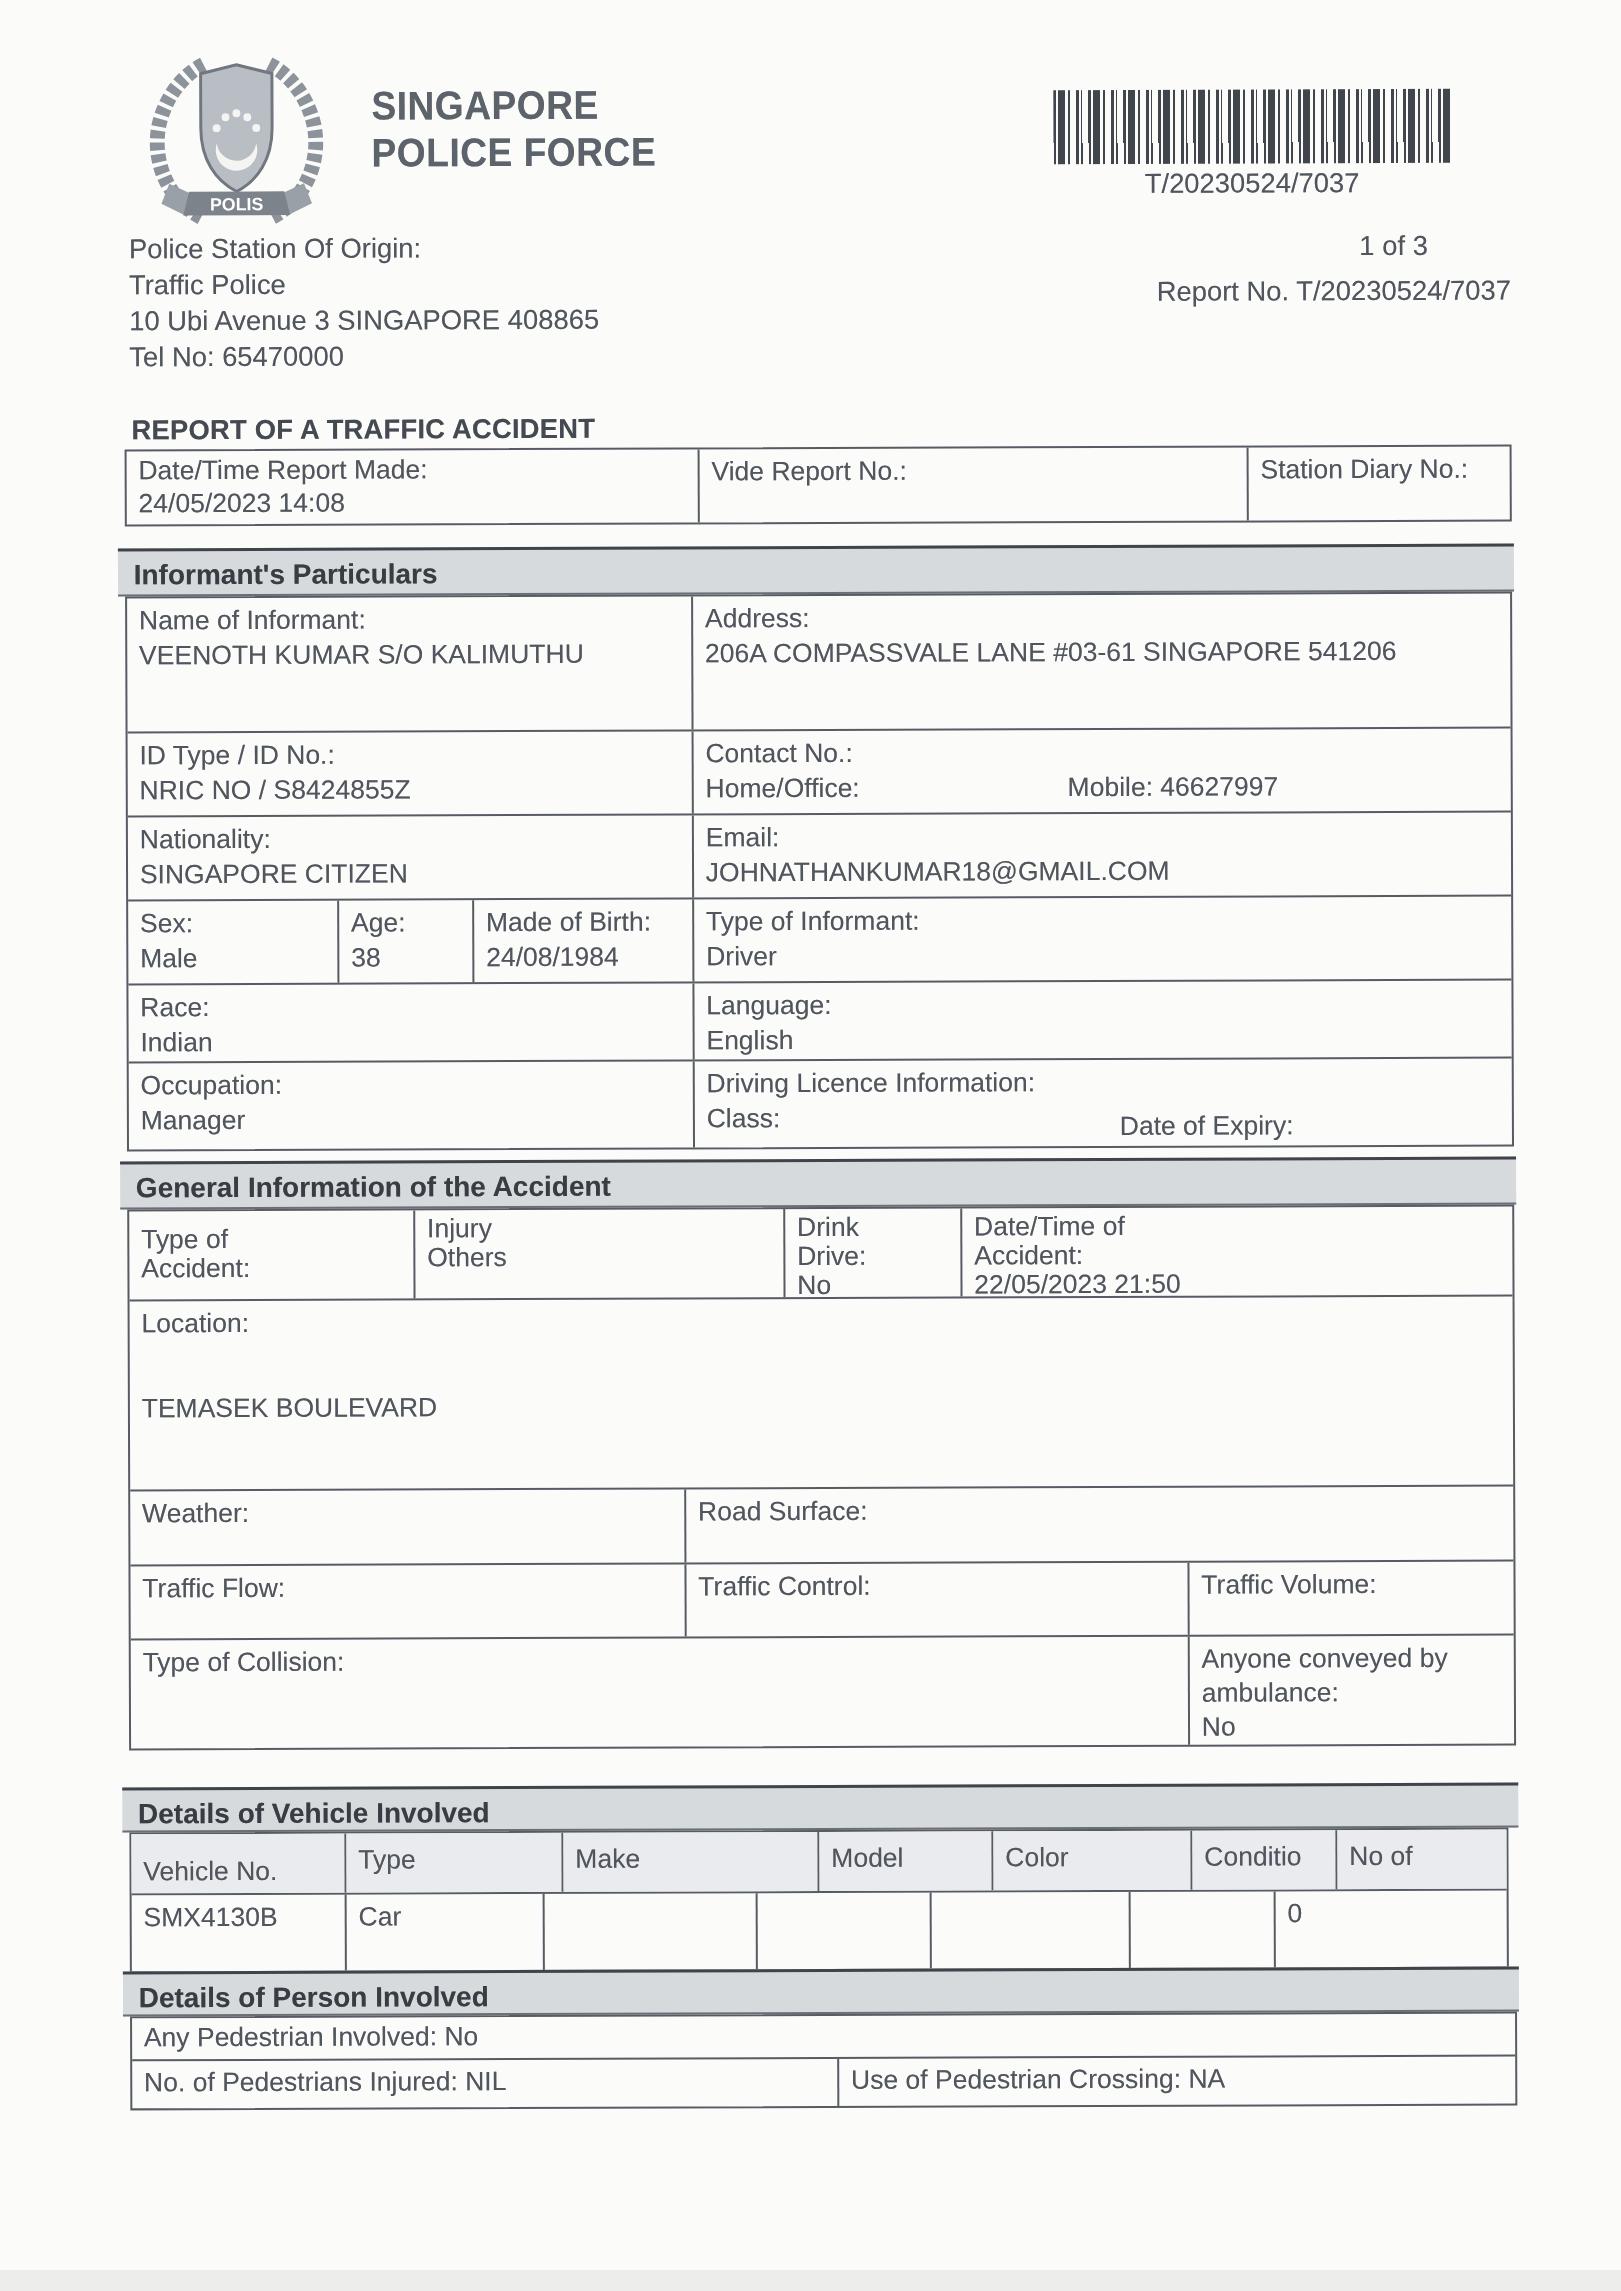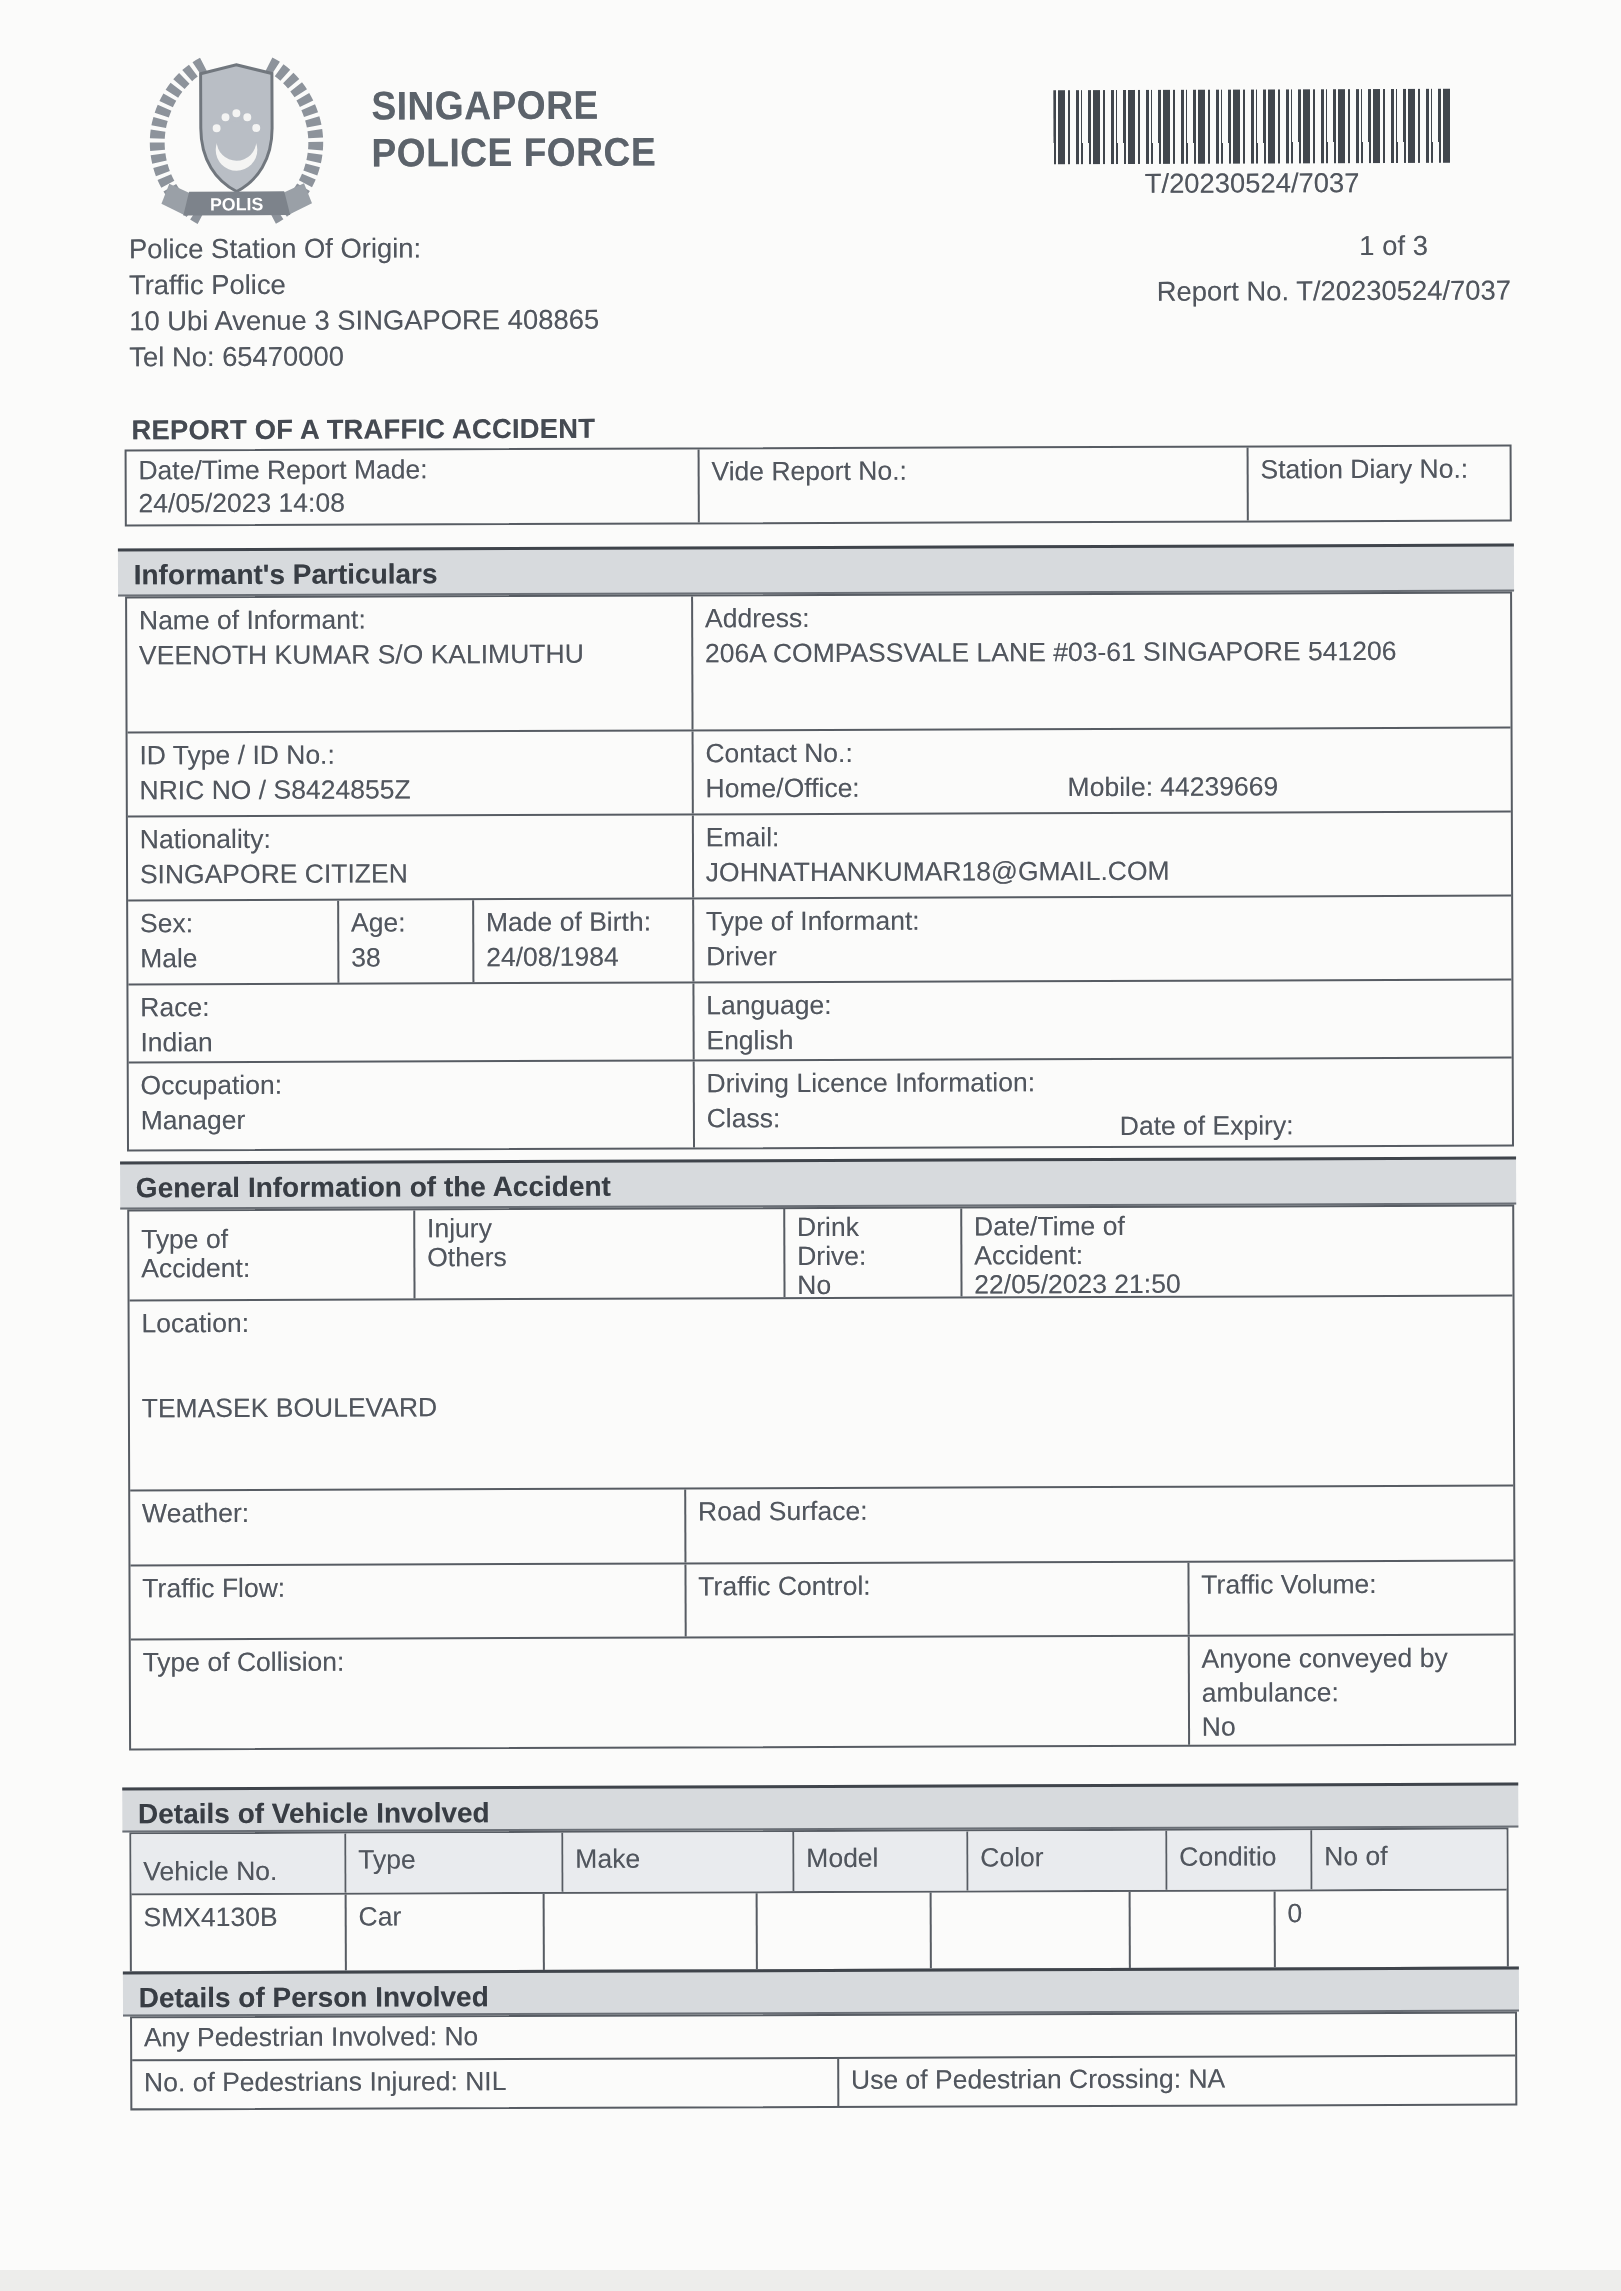--- a/index.html
+++ b/index.html
@@ -129,21 +129,21 @@
     </div>
     <div class="trow" style="height:84px;">
       <div class="cell" style="width:566px;">
         <div>ID Type / ID No.:</div>
         <div>NRIC NO / S8424855Z</div>
       </div>
       <div class="cell">
         <div>Contact No.:</div>
         <div style="position:relative;">
           <span>Home/Office:</span>
-          <span style="position:absolute;left:362px;top:0;">Mobile: 44239669</span>
+          <span style="position:absolute;left:362px;top:0;">Mobile: 46627997</span>
         </div>
       </div>
     </div>
     <div class="trow" style="height:84px;">
       <div class="cell" style="width:566px;">
         <div>Nationality:</div>
         <div>SINGAPORE CITIZEN</div>
       </div>
       <div class="cell">
         <div>Email:</div>
@@ -254,21 +254,21 @@
       </div>
     </div>
   </div>
 
   <div class="abs band" style="left:120px;top:1785px;width:1396px;height:45px;">Details of Vehicle Involved</div>
 
   <div class="abs tbl" style="left:127px;top:1830px;width:1379px;">
     <div class="trow vhead" style="height:61px;">
       <div class="cell" style="width:215px;padding-top:20px;">Vehicle No.</div>
       <div class="cell" style="width:217px;padding-top:8.8px;">Type</div>
-      <div class="cell" style="width:231px;padding-top:8.8px;">Make</div>
+      <div class="cell" style="width:256px;padding-top:8.8px;">Make</div>
       <div class="cell" style="width:174px;padding-top:8.8px;">Model</div>
       <div class="cell" style="width:199px;padding-top:8.8px;">Color</div>
       <div class="cell" style="width:145px;padding-top:8.8px;">Conditio</div>
       <div class="cell" style="padding-top:8.8px;">No of</div>
     </div>
     <div class="trow" style="height:76px;">
       <div class="cell" style="width:215px;">SMX4130B</div>
       <div class="cell" style="width:198px;">Car</div>
       <div class="cell" style="width:213px;"></div>
       <div class="cell" style="width:174px;"></div>

